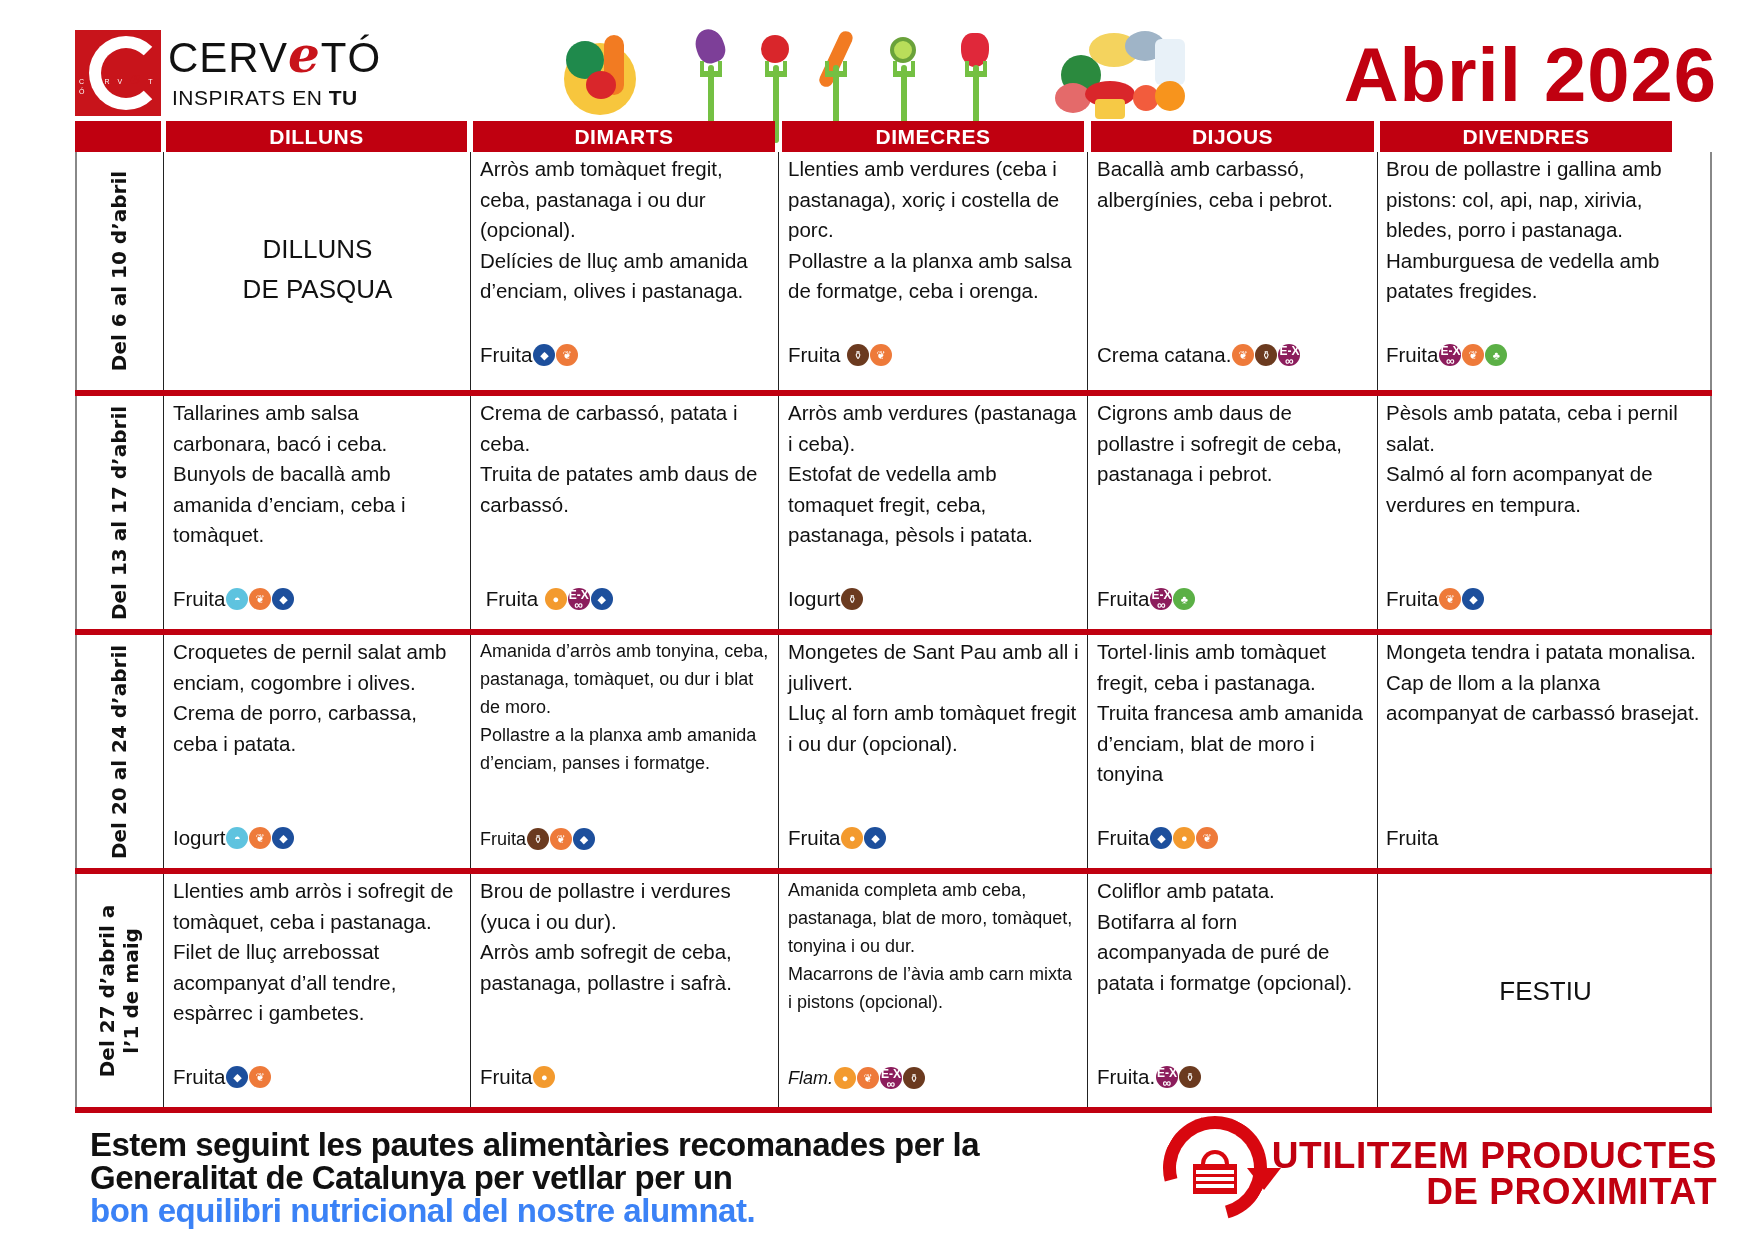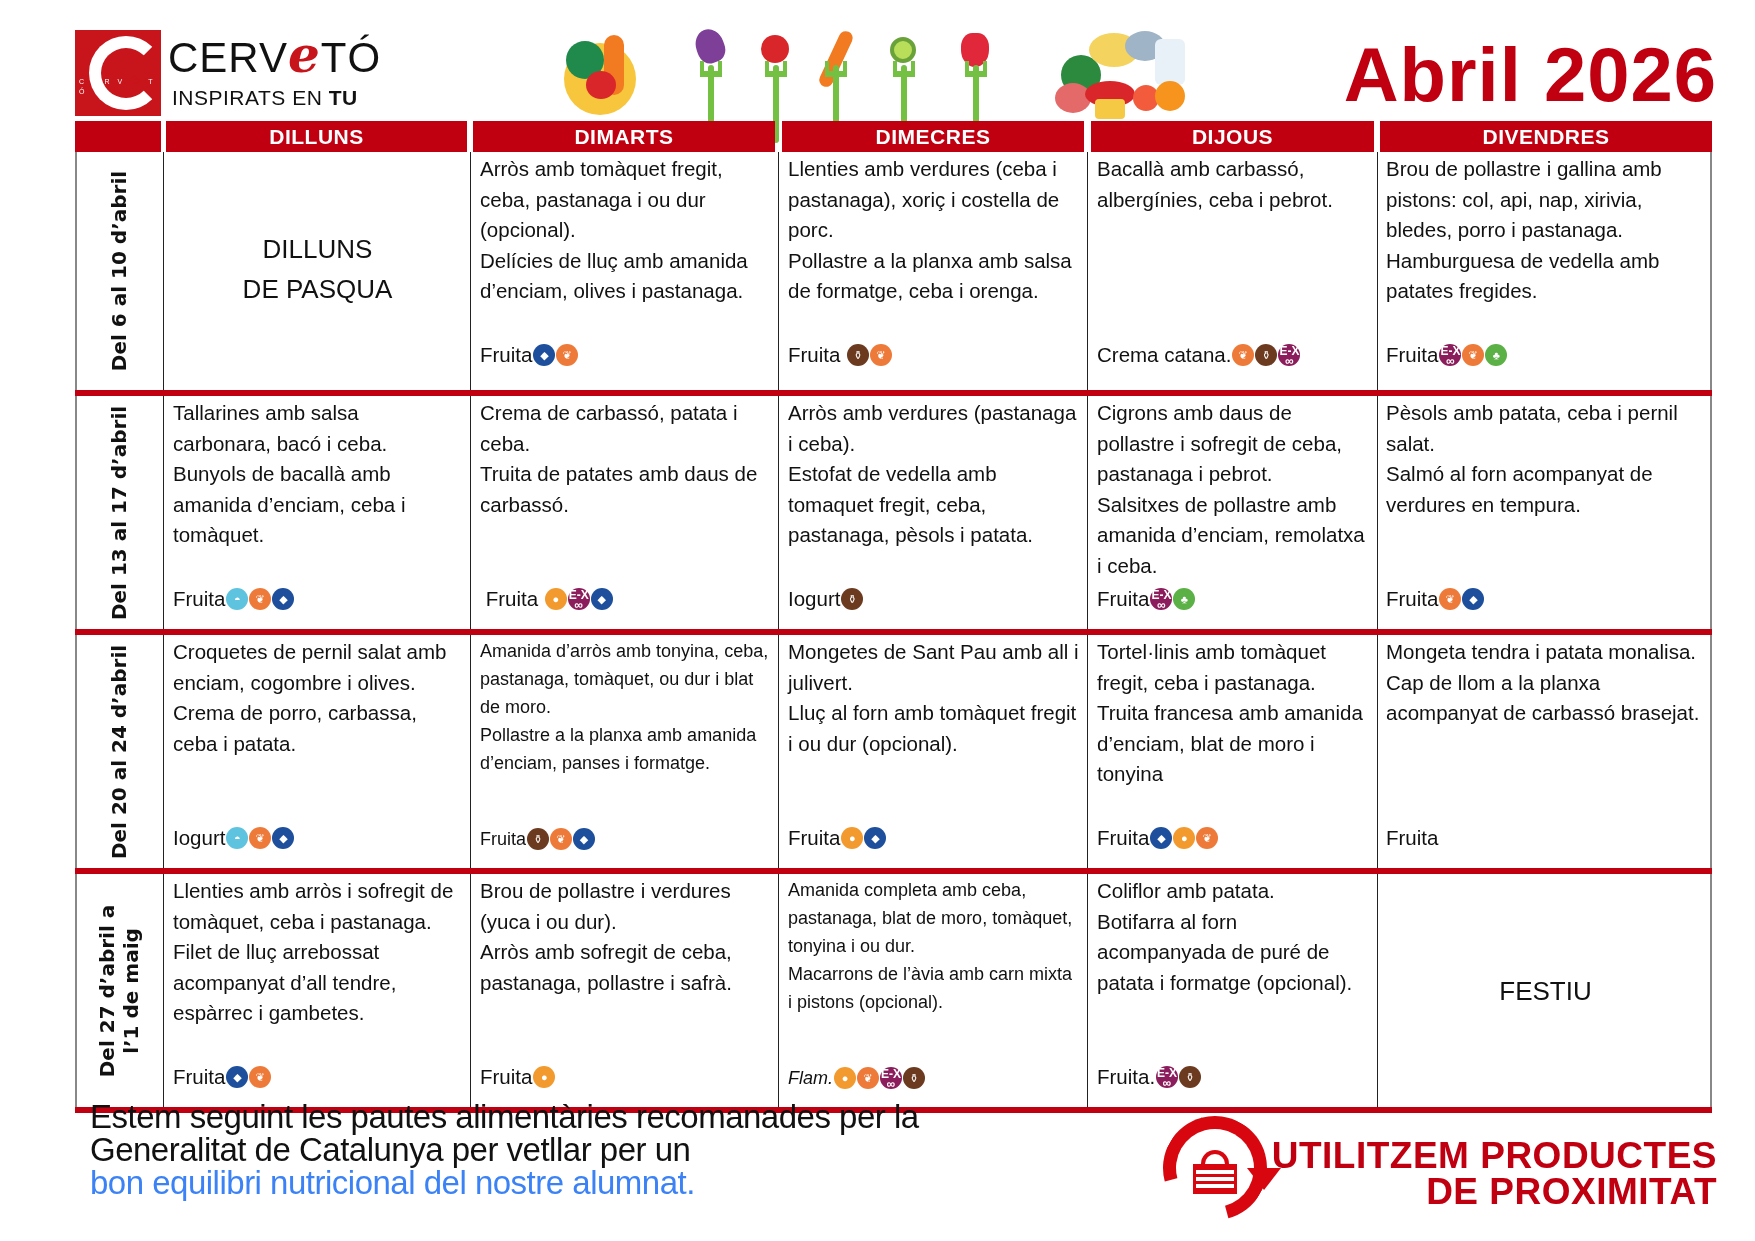--- a/index.html
+++ b/index.html
@@ -51,21 +51,21 @@
   .al { display: inline-block; width: 22px; height: 22px; border-radius: 50%; margin-left: 1px; position: relative; vertical-align: middle; color: #fff; font-size: 11px; line-height: 22px; text-align: center; font-weight: bold; }
   .al.fish { background: #1d4f9c; }
   .al.gluten { background: #ee7a3a; }
   .al.milk { background: #6b3a1f; }
   .al.sulph { background: #8c1d5c; font-size: 12px; line-height: 10px; padding-top: 2px; }
   .al.celery { background: #5bb046; }
   .al.egg { background: #f39a2e; }
   .al.mollusc { background: #5ec3df; }
 
   
-  .foot-text { position: absolute; left: 90px; top: 1100px; font-size: 33px; font-weight: normal; line-height: 33px; color: #111; letter-spacing: -0.5px; }
+  .foot-text { position: absolute; left: 90px; top: 1128px; font-size: 33px; font-weight: bold; line-height: 33px; color: #111; letter-spacing: -0.5px; }
   .foot-text .red { color: #3b82f6; }
   .local-icon { position: absolute; left: 1155px; top: 1110px; width: 120px; height: 126px; }
   .local-ring { position: absolute; left: 8px; top: 6px; width: 104px; height: 104px; border-radius: 50%; border: 13px solid #d8070f; border-bottom-color: transparent; transform: rotate(30deg); }
   .local-arrow { position: absolute; left: 92px; top: 58px; width: 0; height: 0; border-left: 17px solid transparent; border-right: 17px solid transparent; border-top: 22px solid #d8070f; }
   .local-basket { position: absolute; left: 38px; top: 54px; width: 44px; height: 30px; border: 3px solid #d8070f; border-top: 6px solid #d8070f; background: repeating-linear-gradient(#fff 0 4px, #d8070f 4px 7px); }
   .local-handle { position: absolute; left: 46px; top: 40px; width: 28px; height: 20px; border: 4px solid #d8070f; border-bottom: none; border-radius: 14px 14px 0 0; }
   .local-text { position: absolute; right: 38px; top: 1138px; text-align: right; font-size: 37px; font-weight: bold; color: #c00010; line-height: 36px; letter-spacing: 0.5px; }
 </style>
 </head>
 <body>
@@ -120,21 +120,21 @@
   <span style="left:100px;top:56px;width:30px;height:30px;background:#f7941d;"></span>
 </div>
 
 <div class="month-title">Abril 2026</div>
 
 <div class="corner-head"></div>
 <div class="day-head" style="left:166px;width:301px">DILLUNS</div>
 <div class="day-head" style="left:473px;width:302px">DIMARTS</div>
 <div class="day-head" style="left:782px;width:302px">DIMECRES</div>
 <div class="day-head" style="left:1091px;width:283px">DIJOUS</div>
-<div class="day-head" style="left:1380px;width:332px">DIVENDRES</div>
+<div class="day-head" style="left:1380px;width:292px">DIVENDRES</div>
 
 <div class="grid"></div>
 <div class="vline" style="left:163px"></div>
 <div class="vline" style="left:470px"></div>
 <div class="vline" style="left:778px"></div>
 <div class="vline" style="left:1087px"></div>
 <div class="vline" style="left:1377px"></div>
 
 <div class="row-sep" style="top:390px"></div>
 <div class="row-sep" style="top:629px"></div>
@@ -220,21 +220,20 @@
     <div class="cell" style="left: 781px; width: 304px; top: 396px; height: 232px;">
       <span class="dish">Arròs amb verdures (pastanaga i ceba).</span>
       <span class="dish">Estofat de vedella amb tomaquet fregit, ceba, pastanaga, pèsols i patata.</span>
       <div class="dessert" style="bottom: 14px;">
         <span style="white-space: pre;">Iogurt</span>
         <span class="al milk">⚱</span>
       </div>
     </div>
     <div class="cell" style="left: 1090px; width: 285px; top: 396px; height: 232px;">
       <span class="dish">Cigrons amb daus de pollastre i sofregit de ceba, pastanaga i pebrot.</span>
-      <span class="dish">Salsitxes de pollastre amb amanida d’enciam, remolatxa i ceba.</span>
       <div class="dessert" style="bottom: 14px;">
         <span style="white-space: pre;">Fruita</span>
         <span class="al sulph">E-X<br>∞</span>
         <span class="al celery">♣</span>
       </div>
     </div>
     <div class="cell" style="left: 1379px; width: 332px; top: 396px; height: 232px;">
       <span class="dish">Pèsols amb patata, ceba i pernil salat.</span>
       <span class="dish">Salmó al forn acompanyat de verdures en tempura.</span>
       <div class="dessert" style="bottom: 14px;">

